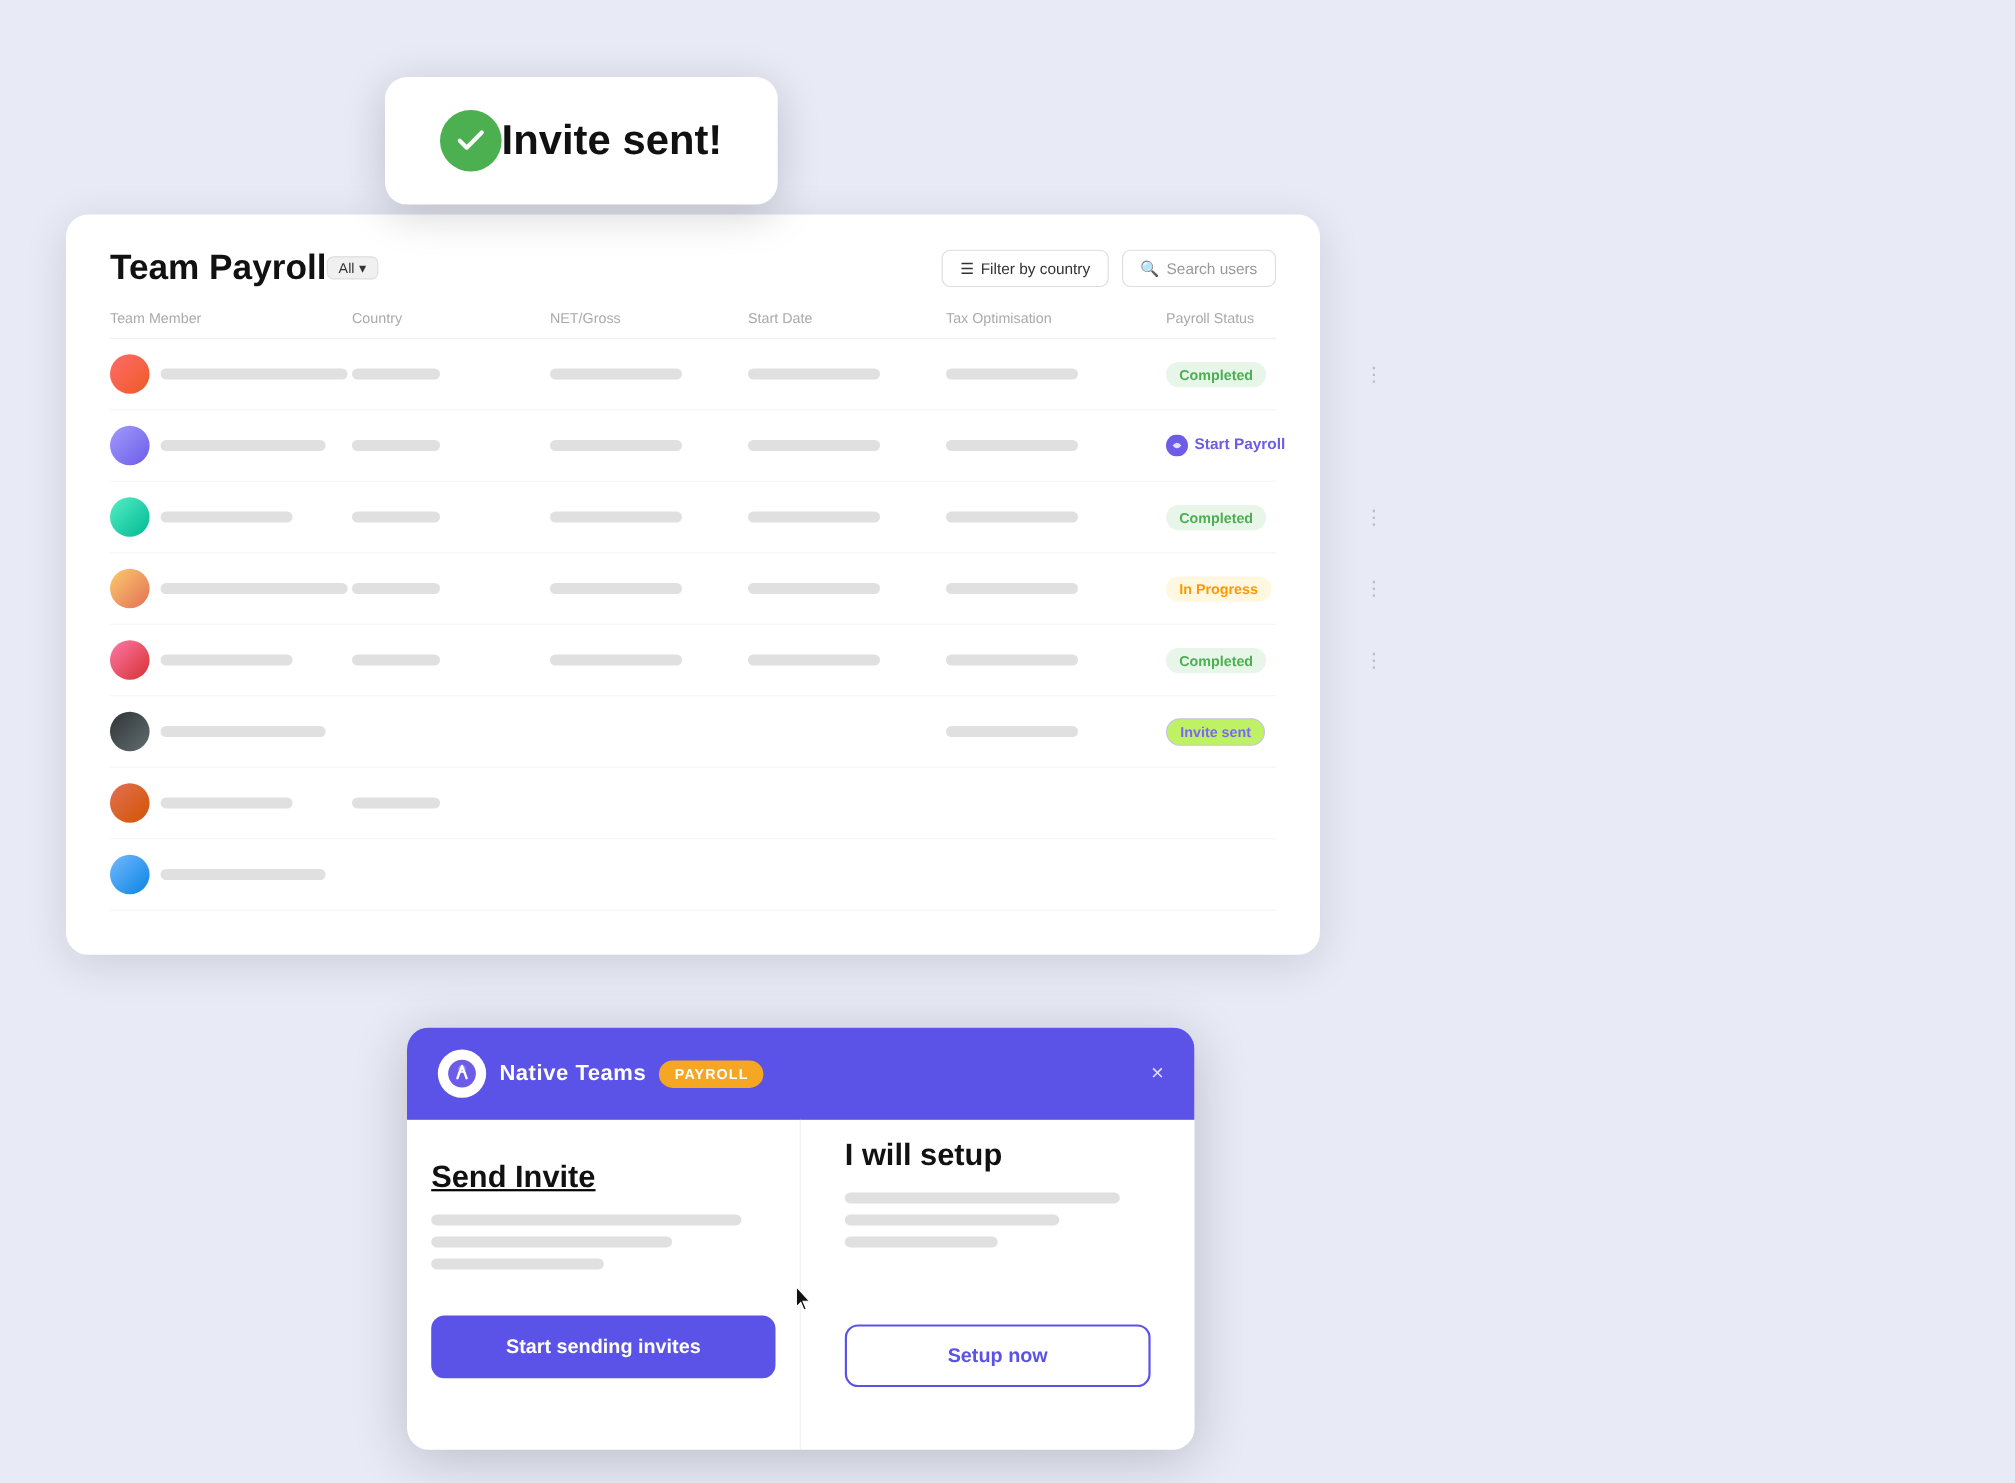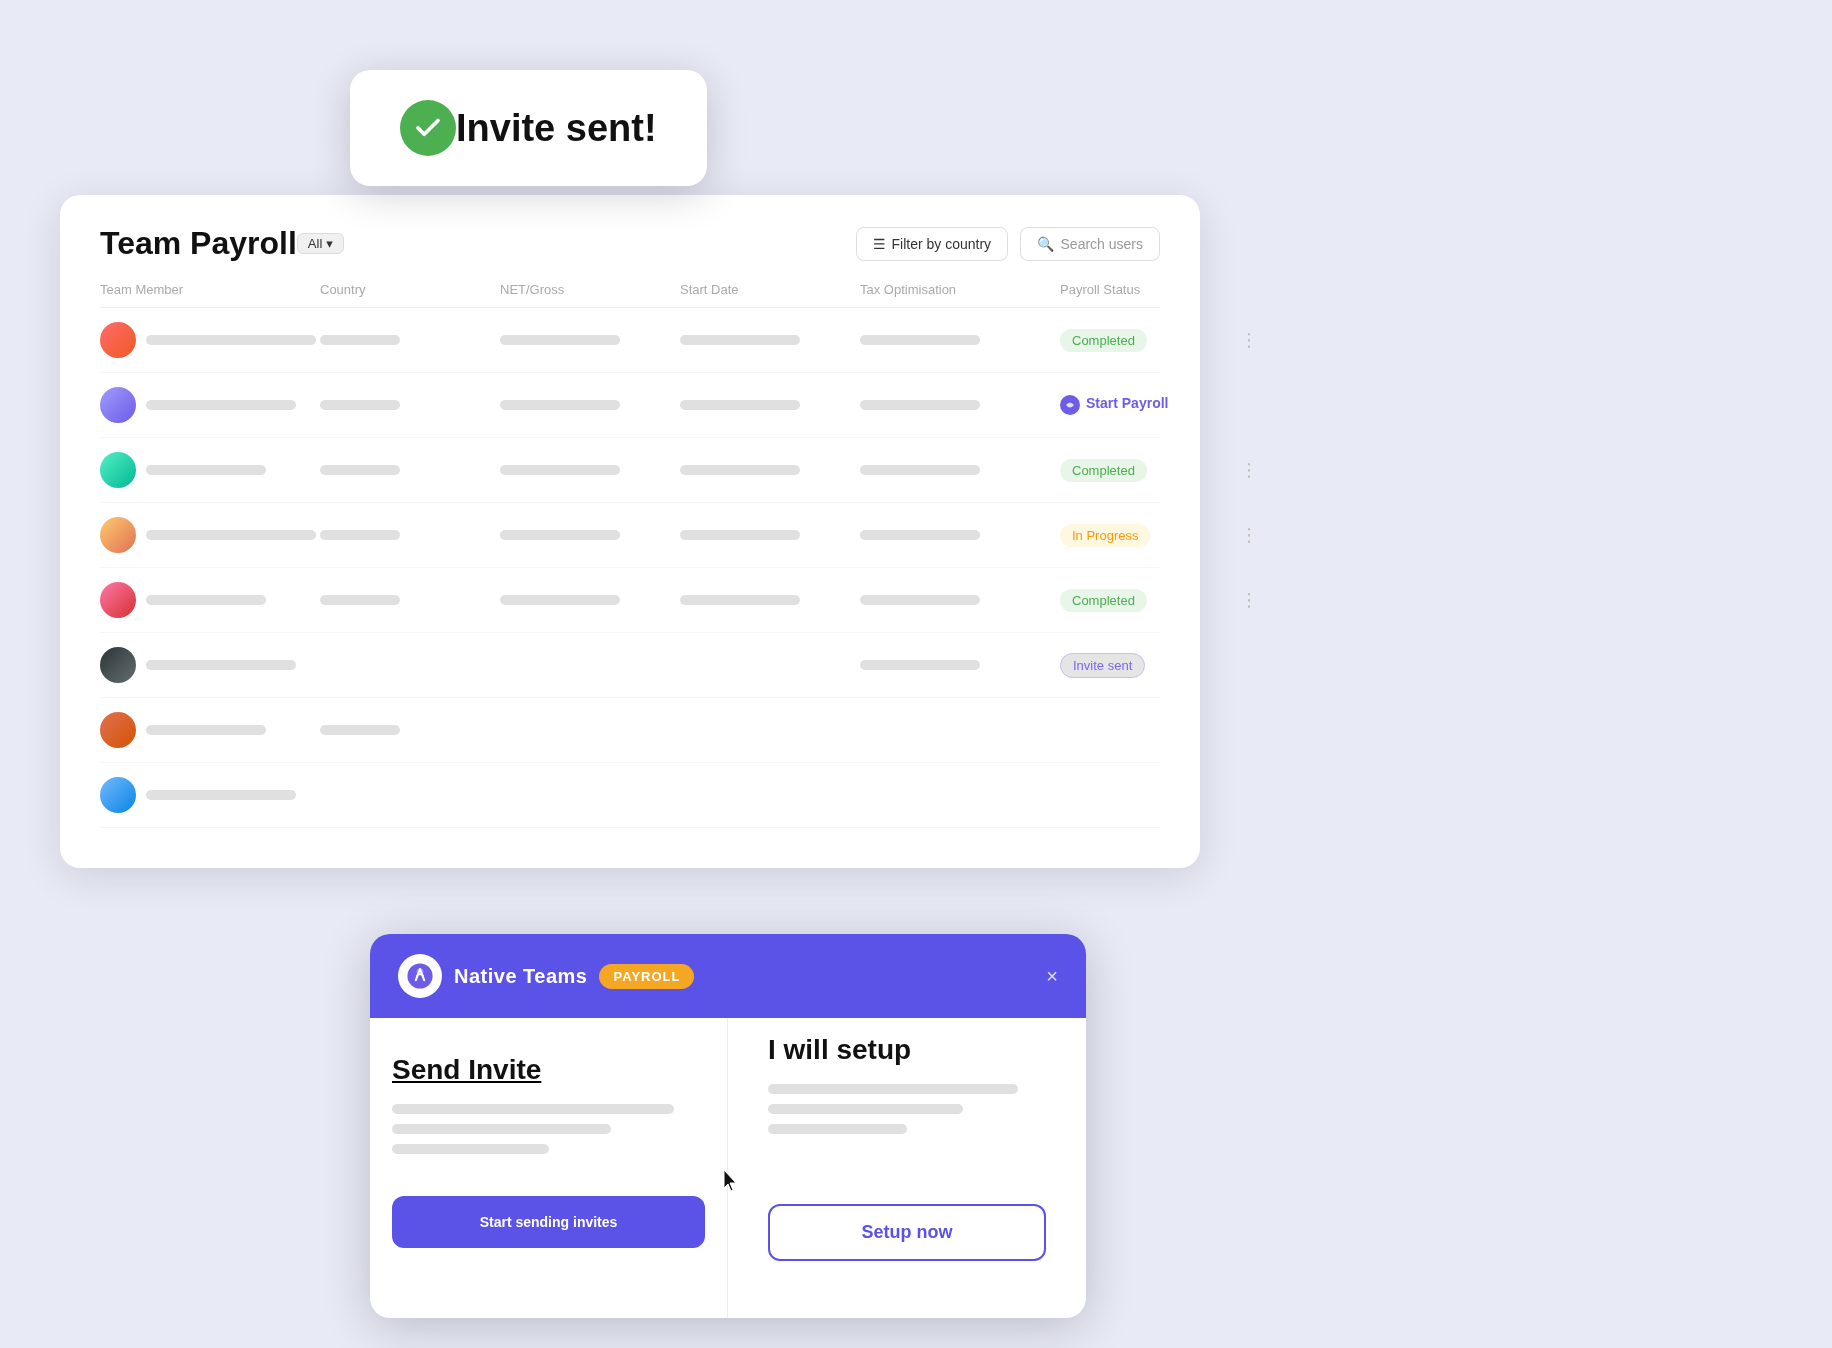--- a/index.html
+++ b/index.html
@@ -132,35 +132,35 @@
     .medium { width: 120px; }
     .long { width: 150px; }
     .xlong { width: 170px; }
 
     .status-badge {
       display: inline-flex;
       align-items: center;
       padding: 4px 12px;
       border-radius: 20px;
       font-size: 13px;
-      font-weight: 400;
+      font-weight: 700;
     }
 
     .status-completed {
       background: #e8f5e9;
       color: #4caf50;
     }
 
     .status-in-progress {
       background: #fff8e1;
       color: #ff9800;
     }
 
     .status-invite-sent {
-      background: #e5e5e5;
+      background: #bef264;
       color: #7b68ee;
       border: 1px solid #c5c0f0;
     }
 
     .start-payroll {
       display: flex;
       align-items: flex-start;
       gap: 6px;
       color: #6c5ce7;
       font-weight: 600;
@@ -310,21 +310,21 @@
     .mp-short { width: 50%; }
 
     .modal-btn-primary {
       margin-top: 32px;
       width: 100%;
       background: #5b52e7;
       color: #fff;
       border: none;
       border-radius: 12px;
       padding: 18px;
-      font-size: 14px;
+      font-size: 18px;
       font-weight: 600;
       cursor: pointer;
     }
 
     .modal-btn-outline {
       margin-top: 60px;
       width: 100%;
       background: #fff;
       color: #5b52e7;
       border: 2px solid #5b52e7;

